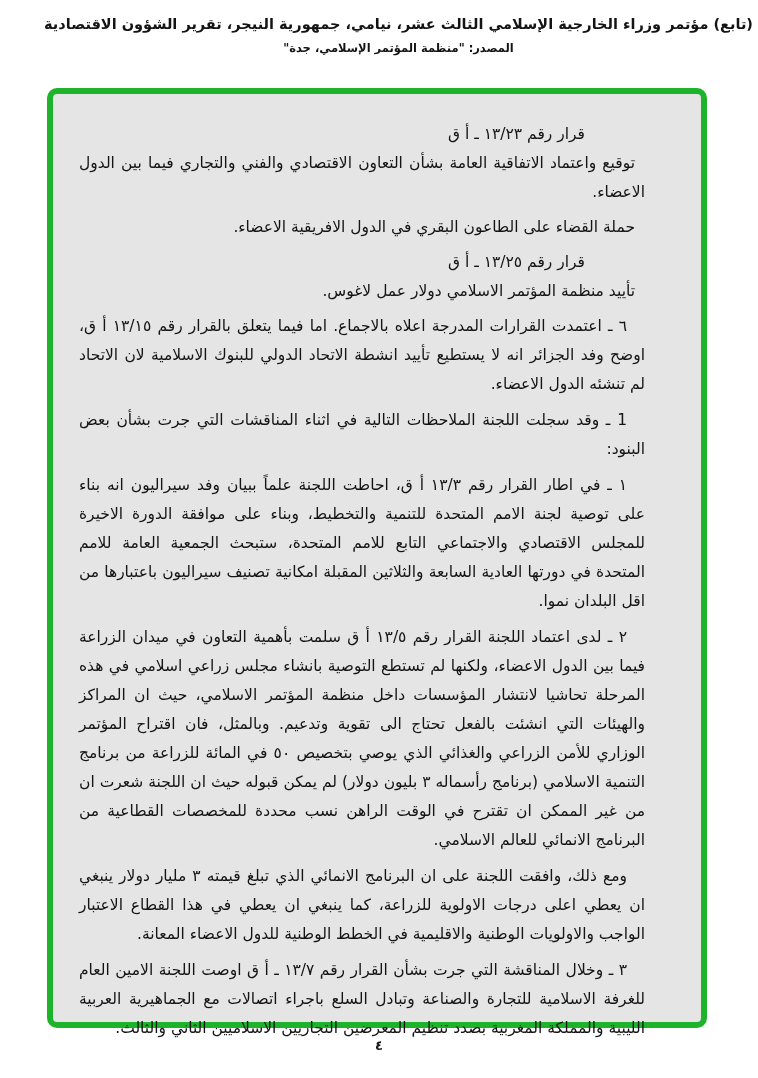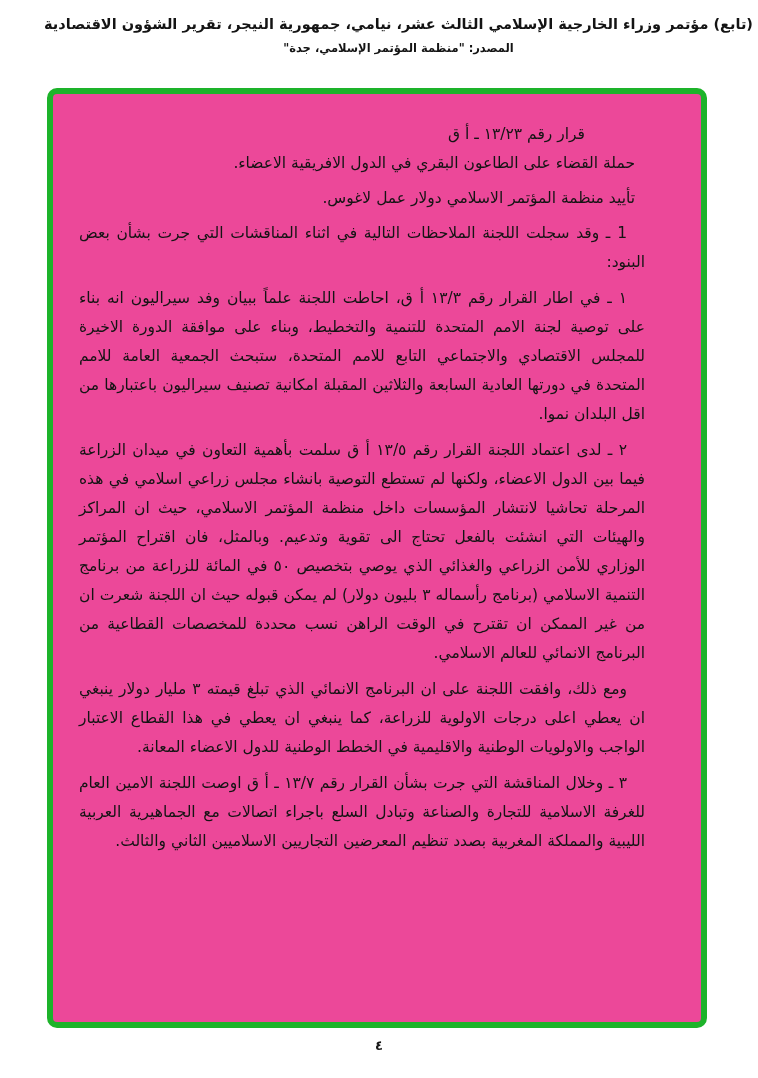--- a/index.html
+++ b/index.html
@@ -34,21 +34,21 @@
     margin-top: 9px;
   }
   .content-frame {
     position: absolute;
     left: 47px;
     top: 88px;
     width: 648px;
     height: 928px;
     border: 6px solid #1db32a;
     border-radius: 10px;
-    background: #ec4899;
+    background: #e5e5e5;
     box-sizing: content-box;
   }
   .document-body {
     direction: rtl;
     text-align: justify;
     padding: 20px 56px 0 26px;
     font-size: 15.5px;
     line-height: 29px;
   }
   .document-body p {
@@ -83,22 +83,25 @@
 <body>
 
 <div class="page-header">
   <div class="title-line">(تابع) مؤتمر وزراء الخارجية الإسلامي الثالث عشر، نيامي، جمهورية النيجر، تقرير الشؤون الاقتصادية</div>
   <div class="source-line">المصدر:  "منظمة المؤتمر الإسلامي، جدة"</div>
 </div>
 
 <div class="content-frame" style="border-color: rgb(29, 179, 42);">
   <div class="document-body">
     <p class="res-title">قرار رقم ١٣/٢٣ ـ أ ق</p>
+    <p class="res-body">توقيع واعتماد الاتفاقية العامة بشأن التعاون الاقتصادي والفني والتجاري فيما بين الدول الاعضاء.</p>
     <p class="res-body">حملة القضاء على الطاعون البقري في الدول الافريقية الاعضاء.</p>
+    <p class="res-title">قرار رقم ١٣/٢٥ ـ أ ق</p>
     <p class="res-body">تأييد منظمة المؤتمر الاسلامي دولار عمل لاغوس.</p>
+    <p class="para">٦ ـ اعتمدت القرارات المدرجة اعلاه بالاجماع. اما فيما يتعلق بالقرار رقم ١٣/١٥ أ ق، اوضح وفد الجزائر انه لا يستطيع تأييد انشطة الاتحاد الدولي للبنوك الاسلامية لان الاتحاد لم تنشئه الدول الاعضاء.</p>
     <p class="para">1 ـ وقد سجلت اللجنة الملاحظات التالية في اثناء المناقشات التي جرت بشأن بعض البنود:</p>
     <p class="para">١ ـ في اطار القرار رقم ١٣/٣ أ ق، احاطت اللجنة علماً ببيان وفد سيراليون انه بناء على توصية لجنة الامم المتحدة للتنمية والتخطيط، وبناء على موافقة الدورة الاخيرة للمجلس الاقتصادي والاجتماعي التابع للامم المتحدة، ستبحث الجمعية العامة للامم المتحدة في دورتها العادية السابعة والثلاثين المقبلة امكانية تصنيف سيراليون باعتبارها من اقل البلدان نموا.</p>
     <p class="para">٢ ـ لدى اعتماد اللجنة القرار رقم ١٣/٥ أ ق سلمت بأهمية التعاون في ميدان الزراعة فيما بين الدول الاعضاء، ولكنها لم تستطع التوصية بانشاء مجلس زراعي اسلامي في هذه المرحلة تحاشيا لانتشار المؤسسات داخل منظمة المؤتمر الاسلامي، حيث ان المراكز والهيئات التي انشئت بالفعل تحتاج الى تقوية وتدعيم. وبالمثل، فان اقتراح المؤتمر الوزاري للأمن الزراعي والغذائي الذي يوصي بتخصيص ٥٠ في المائة للزراعة من برنامج التنمية الاسلامي (برنامج رأسماله ٣ بليون دولار) لم يمكن قبوله حيث ان اللجنة شعرت ان من غير الممكن ان تقترح في الوقت الراهن نسب محددة للمخصصات القطاعية من البرنامج الانمائي للعالم الاسلامي.</p>
     <p class="para">ومع ذلك، وافقت اللجنة على ان البرنامج الانمائي الذي تبلغ قيمته ٣ مليار دولار ينبغي ان يعطي اعلى درجات الاولوية للزراعة، كما ينبغي ان يعطي في هذا القطاع الاعتبار الواجب والاولويات الوطنية والاقليمية في الخطط الوطنية للدول الاعضاء المعانة.</p>
     <p class="para">٣ ـ وخلال المناقشة التي جرت بشأن القرار رقم ١٣/٧ ـ أ ق اوصت اللجنة الامين العام للغرفة الاسلامية للتجارة والصناعة وتبادل السلع باجراء اتصالات مع الجماهيرية العربية الليبية والمملكة المغربية بصدد تنظيم المعرضين التجاريين الاسلاميين الثاني والثالث.</p>
   </div>
 </div>
 
 <div class="page-number">٤</div>
 

